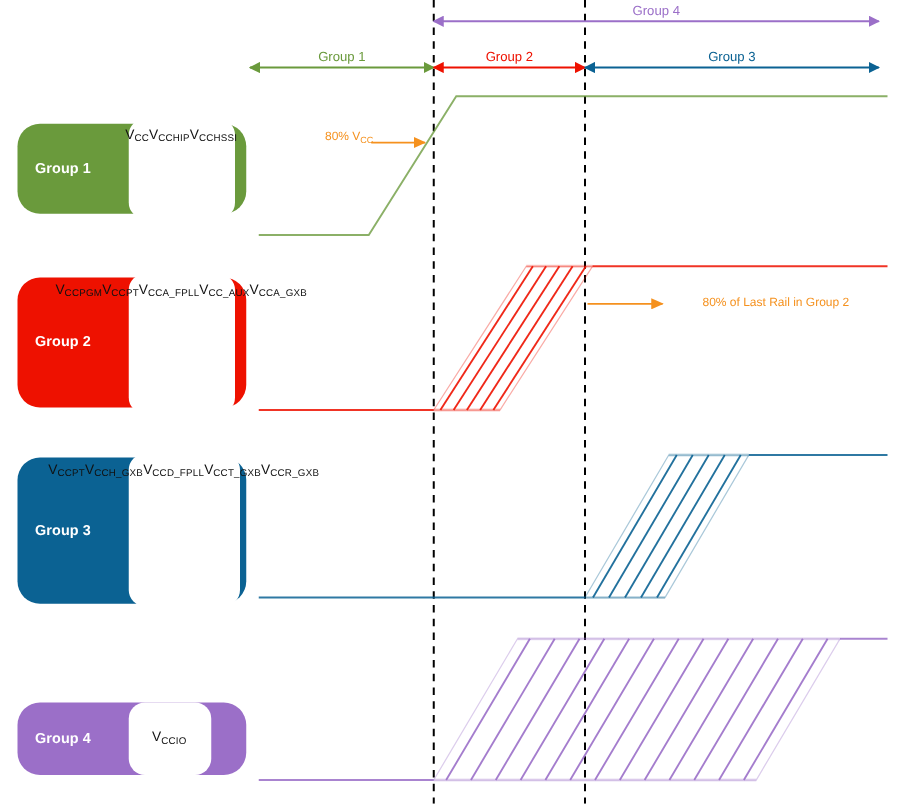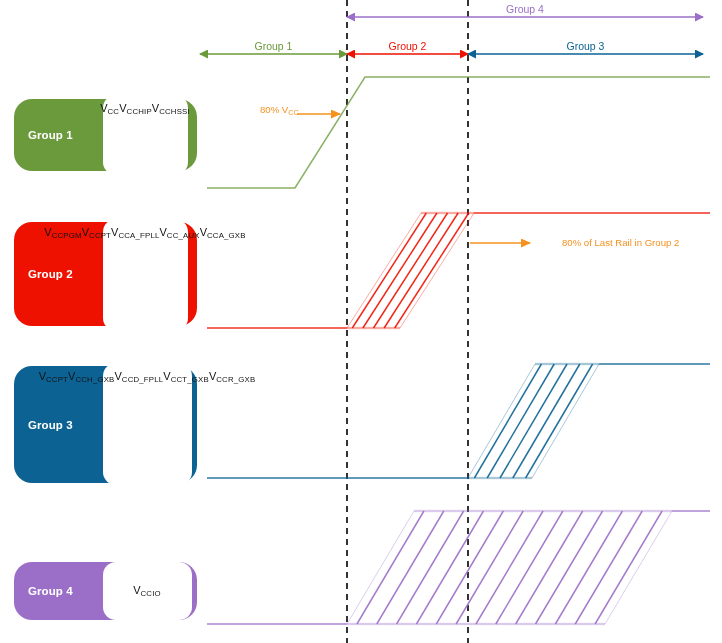--- a/index.html
+++ b/index.html
@@ -149,20 +149,20 @@
       <div class="rail-card" style="left: 103px; top: 363px; width: 89px; height: 122px;">
         <div class="rail"><span>V</span><sub>CCPT</sub></div>
         <div class="rail"><span>V</span><sub>CCH_GXB</sub></div>
         <div class="rail"><span>V</span><sub>CCD_FPLL</sub></div>
         <div class="rail"><span>V</span><sub>CCT_GXB</sub></div>
         <div class="rail"><span>V</span><sub>CCR_GXB</sub></div>
       </div>
       <div class="grp-box" style="left: 14px; top: 562px; width: 183px; height: 58px; background: rgb(155, 111, 200);">
         <span class="grp-title">Group 4</span>
       </div>
-      <div class="rail-card" style="left: 103px; top: 562px; width: 89px; height: 58px; align-items: center;">
+      <div class="rail-card" style="left: 103px; top: 562px; width: 66px; height: 58px; align-items: center;">
         <div class="rail"><span>V</span><sub>CCIO</sub></div>
       </div>
       <div class="note" style="left: 236px; top: 104px; color: rgb(245, 145, 30);"><span>80% V</span><sub>CC</sub></div>
       <div class="note" style="left: 538px; top: 237px; color: rgb(245, 145, 30);">80% of Last Rail in Group 2</div>
     </div>
 
 </div>
 
 </body></html>

